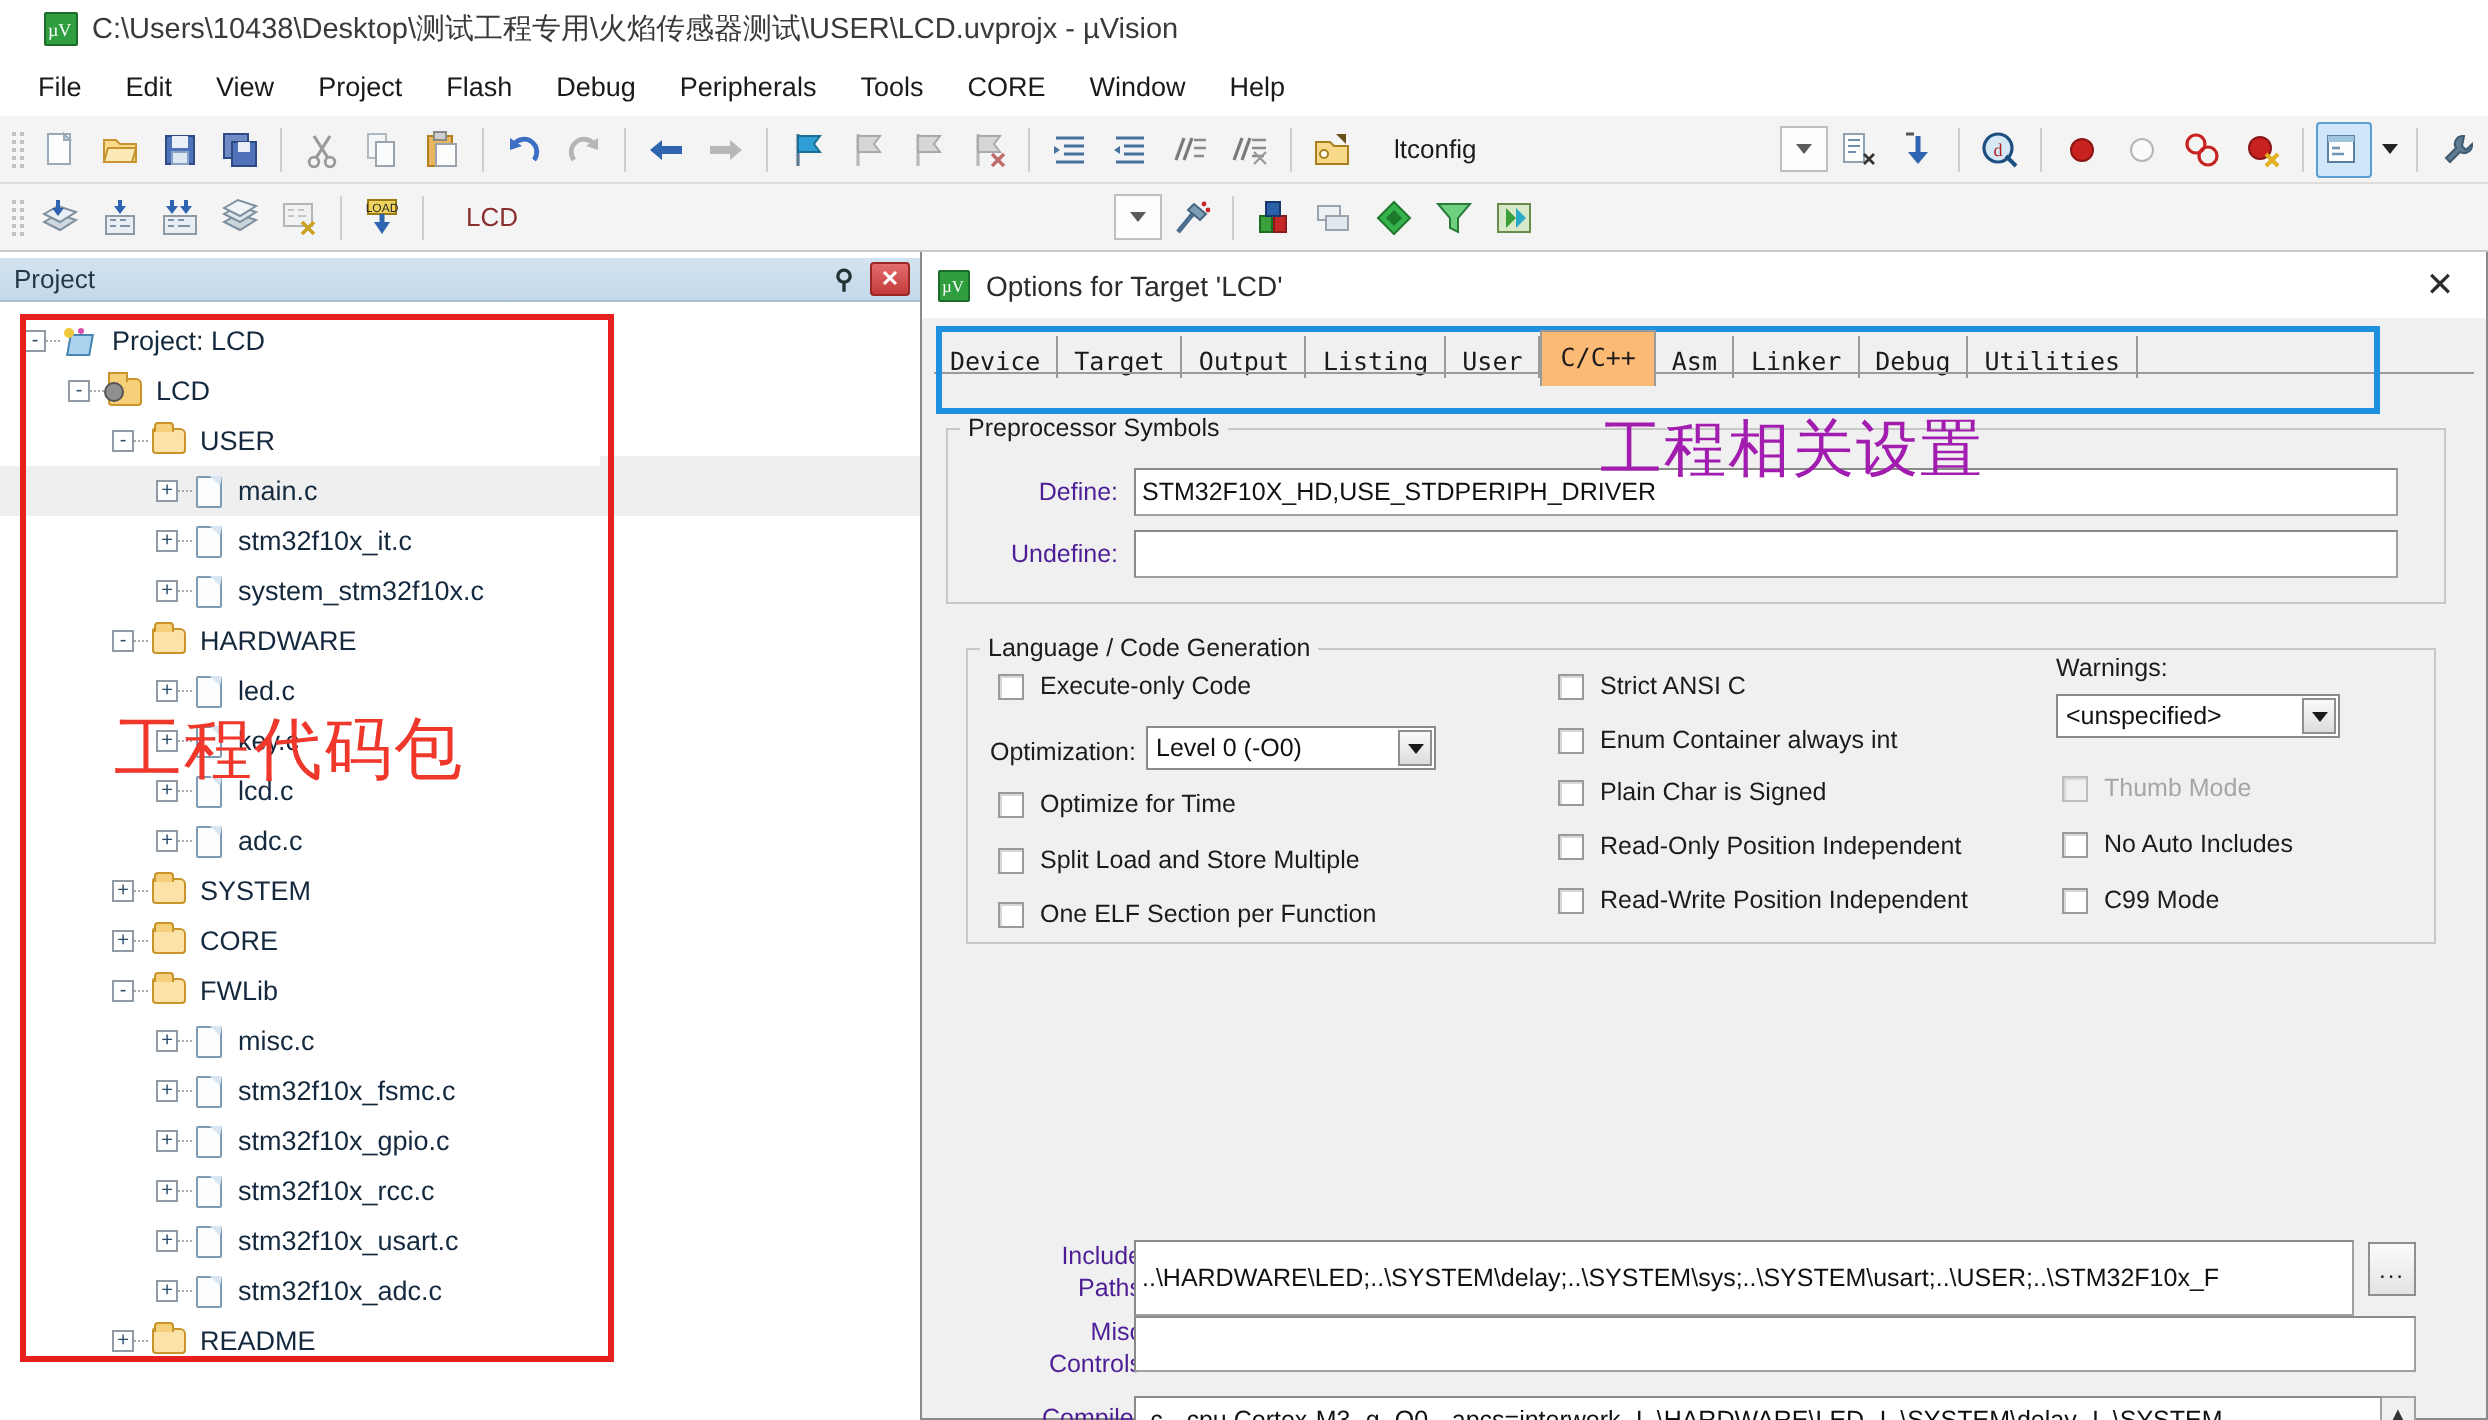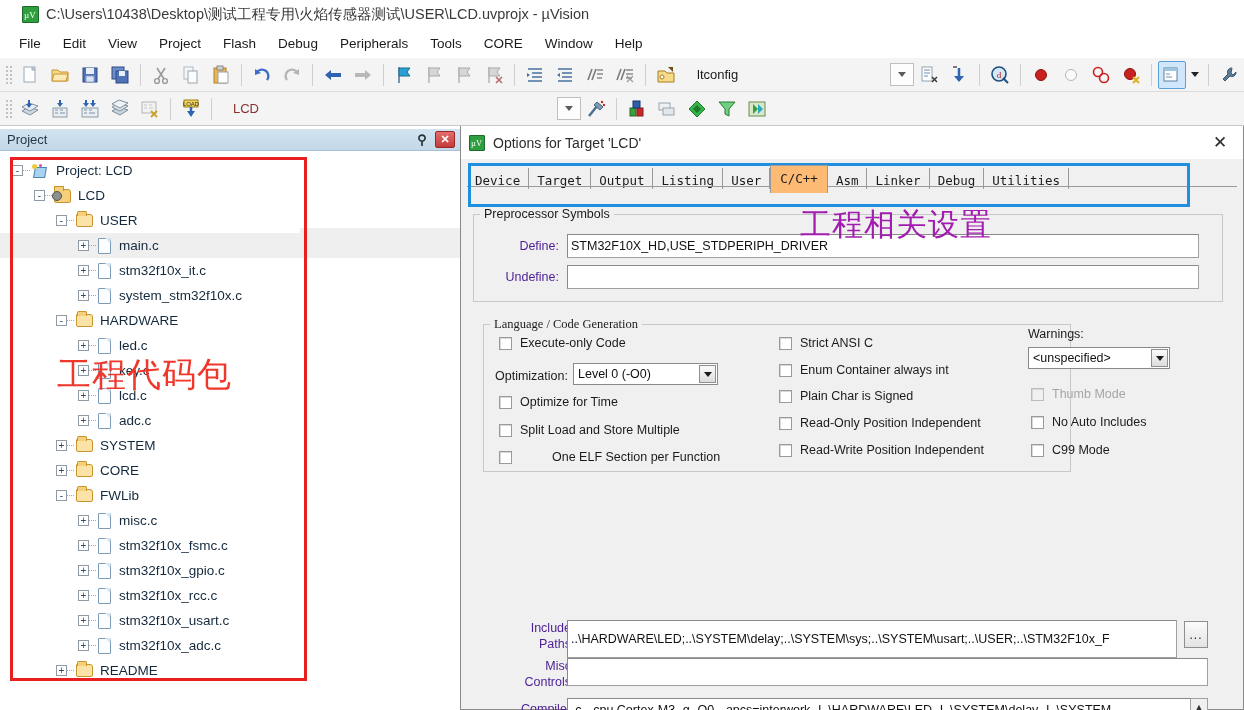--- a/index.html
+++ b/index.html
@@ -737,42 +737,42 @@
     <div class="dlg-body">
 
       <fieldset class="gb" style="left:12px; top:18px; width:750px; height:95px;">
         <legend class="gl">Preprocessor Symbols</legend>
       </fieldset>
       <div class="lbl-r" style="left:28px; top:50px; width:70px;">Define:</div>
       <div class="tinput" style="left:106px; top:45px; width:632px; height:24px;">STM32F10X_HD,USE_STDPERIPH_DRIVER</div>
       <div class="lbl-r" style="left:28px; top:81px; width:70px;">Undefine:</div>
       <div class="tinput" style="left:106px; top:76px; width:632px; height:24px;"></div>
 
-      <fieldset class="gb" style="left:22px; top:128px; width:588px; height:155px;font-family:Liberation Serif, serif;">
+      <fieldset class="gb" style="left:22px; top:128px; width:735px; height:155px;">
         <legend class="gl">Language / Code Generation</legend>
       </fieldset>
 
       <div class="cb" style="left:38px; top:147px;">
         <span class="box"></span>
         <span class="cbl">Execute-only Code</span>
       </div>
       <div class="lbl-l" style="left:34px; top:180px;">Optimization:</div>
       <div class="dropdown" style="left:112px; top:174px; width:145px; height:22px;">
         <span>Level 0 (-O0)</span>
         <span class="dd-btn"></span>
       </div>
       <div class="cb" style="left:38px; top:206px;">
         <span class="box"></span>
         <span class="cbl">Optimize for Time</span>
       </div>
       <div class="cb" style="left:38px; top:234px;">
         <span class="box"></span>
         <span class="cbl">Split Load and Store Multiple</span>
       </div>
-      <div class="cb" style="left:38px; top:261px;gap:32px;">
+      <div class="cb" style="left:38px; top:261px;">
         <span class="box"></span>
         <span class="cbl">One ELF Section per Function</span>
       </div>
 
       <div class="cb" style="left:318px; top:147px;">
         <span class="box"></span>
         <span class="cbl">Strict ANSI C</span>
       </div>
       <div class="cb" style="left:318px; top:174px;">
         <span class="box"></span>

